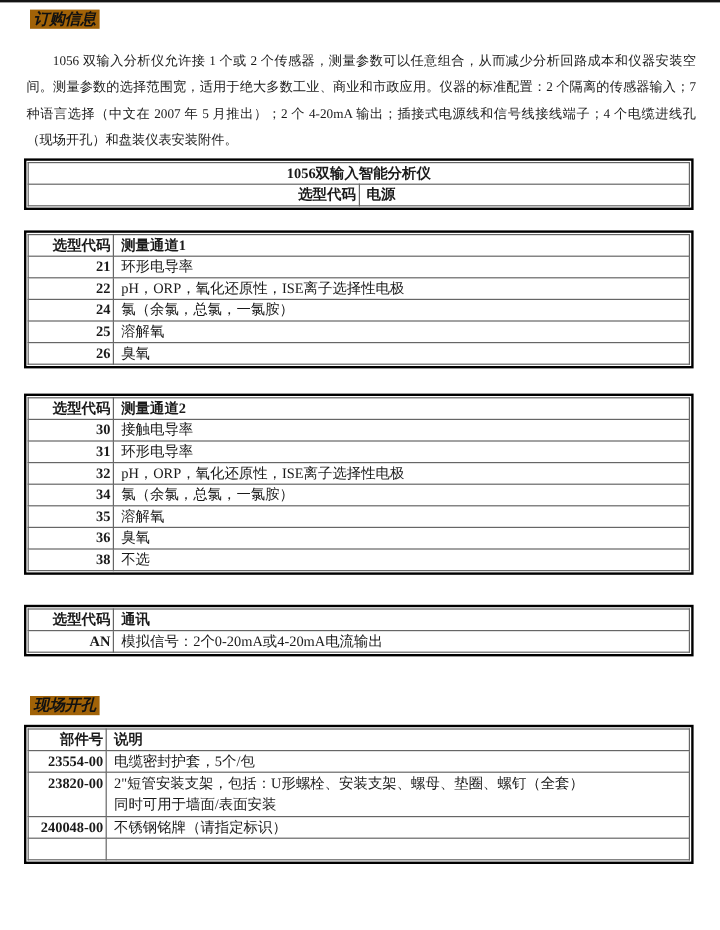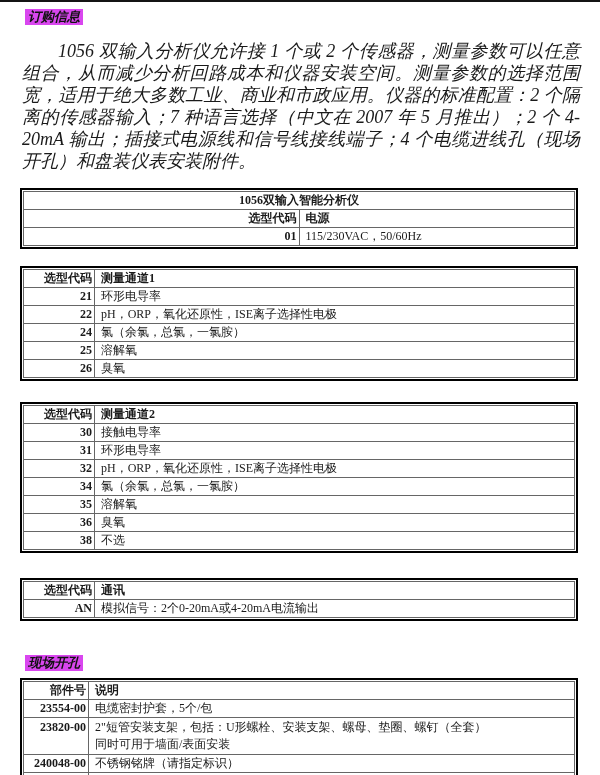--- a/index.html
+++ b/index.html
@@ -6,26 +6,26 @@
   .page{
     position:relative;width:600px;height:775px;background:#ffffff;
     font-family:"Liberation Serif","DejaVu Serif",serif;color:#1a1a1a;
     overflow:hidden;
   }
   .page-top-edge{position:absolute;top:0;left:0;width:600px;height:2px;background:#141414;}
   .heading-row{padding-left:25px;}
   .heading-row.first{padding-top:7px;}
   .heading-row.second{margin-top:32px;}
   .sec-heading{
-    display:inline-block;background:#d946ef;color:#111;
+    display:inline-block;background:#a16207;color:#111;
     font-weight:bold;font-style:italic;font-size:13px;line-height:16px;padding:0 3px;
   }
   .intro{
-    width:558px;margin:15px 20px 16px 22px;
-    font-size:18px;line-height:22px;text-align:justify;text-indent:2em;font-style:italic;
+    width:558px;margin:15px 20px 4px 22px;
+    font-size:11px;line-height:22px;text-align:justify;text-indent:2em;
   }
   .tblwrap{
     width:552px;margin-left:20px;
     border:2px solid #000;padding:1px;background:#fff;
   }
   .tblwrap table{
     width:100%;border-collapse:collapse;border:1px solid #333;
     font-size:12px;table-layout:fixed;
   }
   .tblwrap td{
@@ -58,24 +58,20 @@
 
   <div class="tblwrap mt-t1">
     <table>
       <tbody>
           <tr>
         <td colspan="2" class="title">1056双输入智能分析仪</td>
       </tr>
       <tr>
         <td class="code hdr">选型代码</td>
         <td class="hdr">电源</td>
-      </tr>
-      <tr>
-        <td class="code">01</td>
-        <td>115/230VAC，50/60Hz</td>
       </tr>
     </tbody>
       </table>
   </div>
 
   <div class="tblwrap mt-t2">
     <table>
       <tbody>
           <tr>
         <td class="code hdr">选型代码</td>

